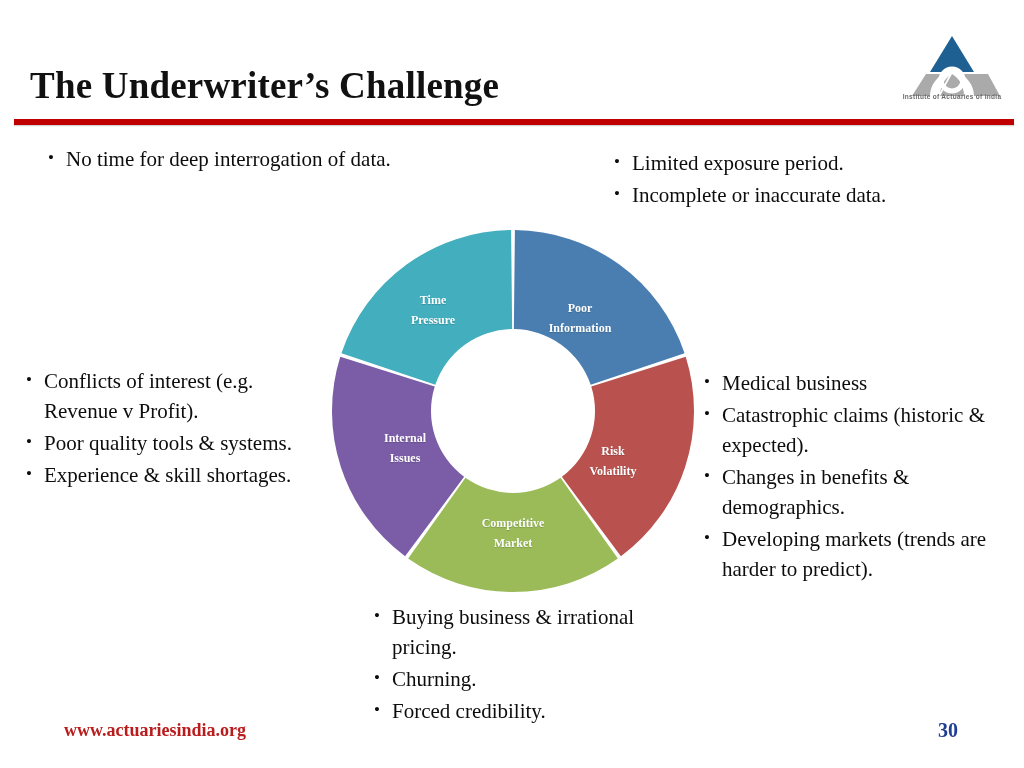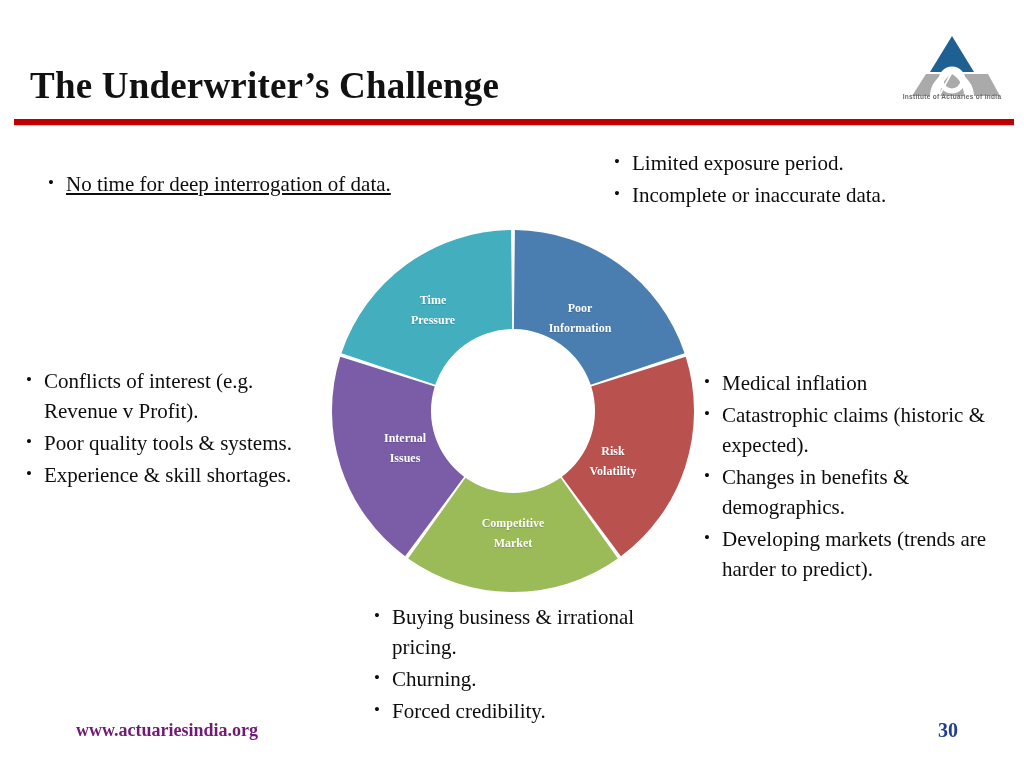--- a/index.html
+++ b/index.html
@@ -79,21 +79,21 @@
   }
   .bullets li::before {
     content: "\2022";
     position: absolute;
     left: 0;
     top: -1px;
     font-size: 17px;
     line-height: 30px;
   }
 
-  #bl-topleft   { left: 48px;  top: 169px; width: 370px; text-decoration: underline; }
+  #bl-topleft   { left: 48px;  top: 144px; width: 370px; }
   #bl-topright  { left: 614px; top: 148px; width: 400px; }
   #bl-midleft   { left: 26px;  top: 366px; width: 300px; }
   #bl-midright  { left: 704px; top: 368px; width: 312px; }
   #bl-bottom    { left: 374px; top: 602px; width: 330px; }
 
   
   #donut {
     position: absolute;
     left: 325px;
     top: 223px;
@@ -108,25 +108,25 @@
     font-size: 12px;
     line-height: 20px;
     text-shadow: 0 1px 1px rgba(0,0,0,0.18);
     white-space: pre-line;
     pointer-events: none;
   }
 
   
   #footer-url {
     position: absolute;
-    left: 76px;
+    left: 64px;
     top: 720px;
     font-size: 18px;
     font-weight: bold;
-    color: #701a75;
+    color: #b91c1c;
   }
   #footer-page {
     position: absolute;
     left: 938px;
     top: 719px;
     font-size: 20px;
     font-weight: bold;
     color: #1F3E93;
   }
 </style>
@@ -164,21 +164,21 @@
 <div class="bullets" id="bl-midleft">
   <ul>
     <li>Conflicts of interest (e.g. Revenue v Profit).</li>
     <li>Poor quality tools &amp; systems.</li>
     <li>Experience &amp; skill shortages.</li>
   </ul>
 </div>
 
 <div class="bullets" id="bl-midright">
   <ul>
-    <li>Medical inflation</li>
+    <li>Medical business</li>
     <li>Catastrophic claims (historic &amp; expected).</li>
     <li>Changes in benefits &amp; demographics.</li>
     <li>Developing markets (trends are harder to predict).</li>
   </ul>
 </div>
 
 <div class="bullets" id="bl-bottom">
   <ul>
     <li>Buying business &amp; irrational pricing.</li>
     <li>Churning.</li>

